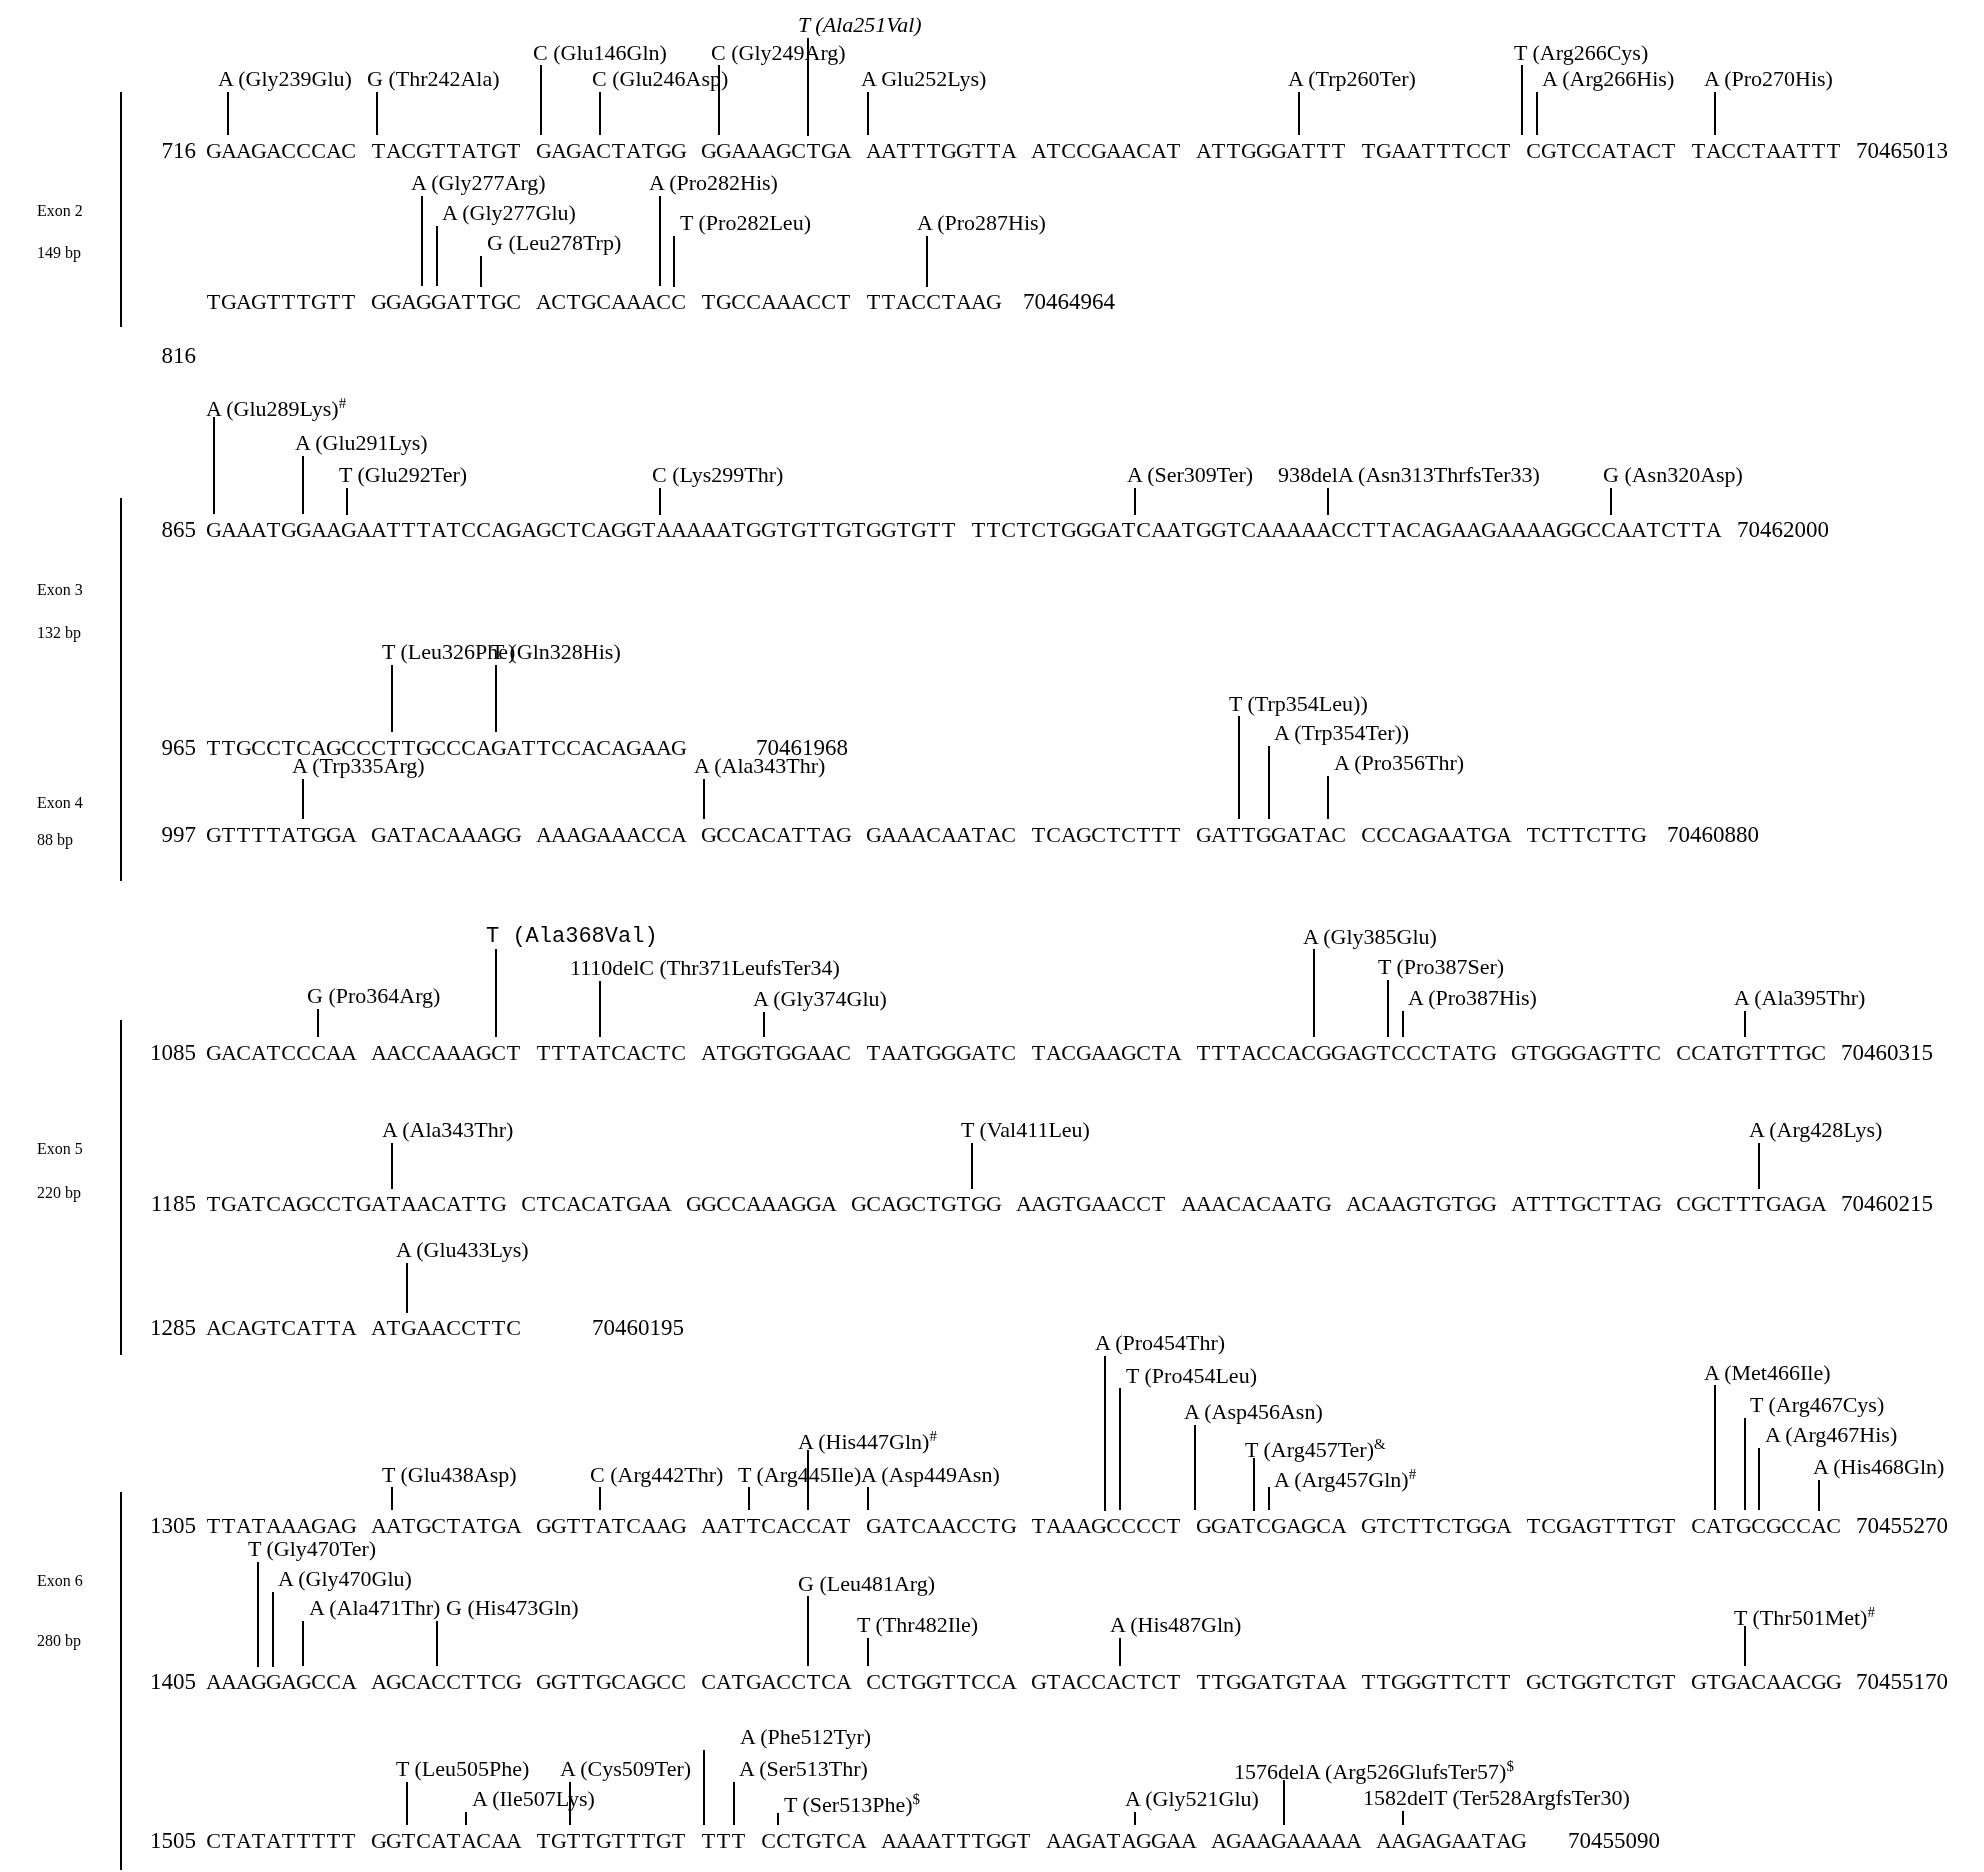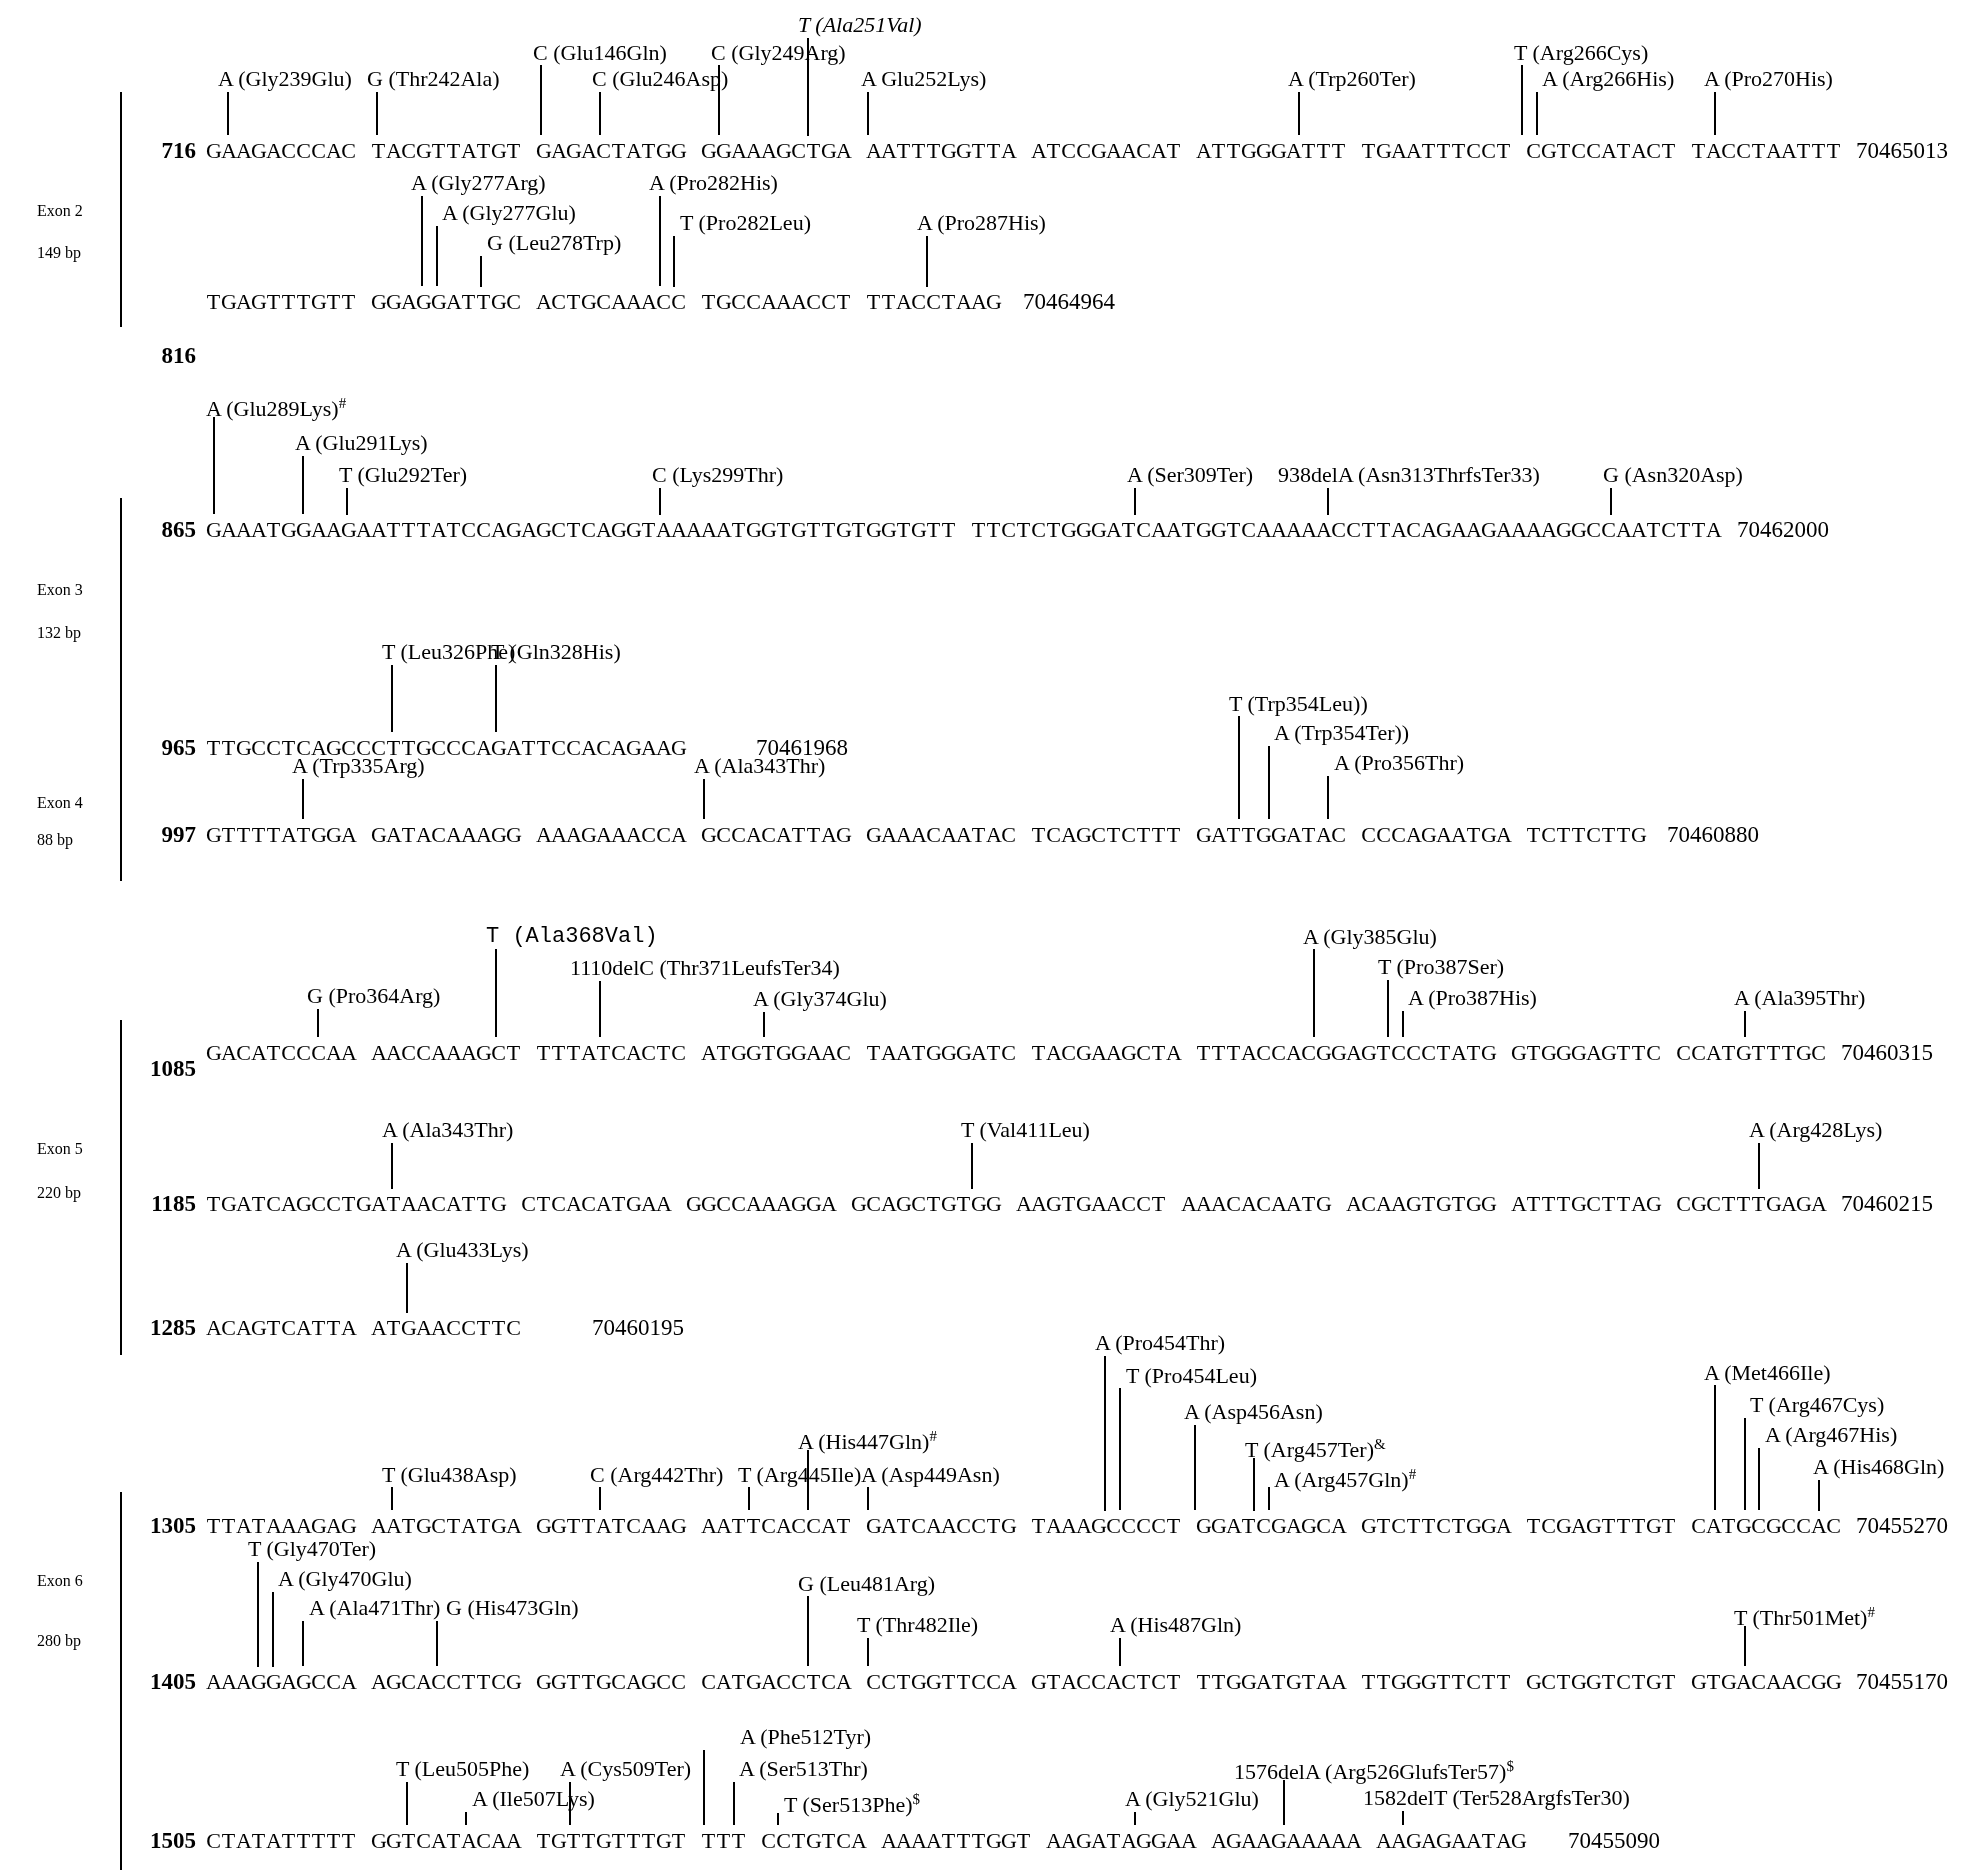--- a/index.html
+++ b/index.html
@@ -2,21 +2,21 @@
 <html style="font-size:8px"><head>
 <meta charset="utf-8">
 <style>
   html,body{margin:0;padding:0;background:#ffffff;}
   #fig{position:relative;width:1985px;height:1872px;background:#ffffff;
        font-family:"Liberation Serif",serif;color:#000000;overflow:hidden;}
   .abs{position:absolute;}
   .seq{white-space:nowrap;font-size:22px;line-height:30px;}
   .seq .c{display:inline-block;width:15px;text-align:center;}
   .num{font-size:23px;line-height:30px;white-space:nowrap;}
-  .startnum{width:107px;text-align:right;font-weight:bold;}
+  .startnum{width:107px;text-align:right;}
   .mut{font-size:22px;line-height:27px;white-space:nowrap;}
   .mut sup{font-size:15px;}
   .tick{width:1.5px;background:#000000;}
   .bracket{width:2px;background:#000000;}
   .exname{font-size:16px;line-height:29px;white-space:nowrap;}
 </style>
 </head>
 <body>
 
 <div id="fig">
@@ -109,21 +109,21 @@
       <div class="abs tick" style="left: 1238px; top: 716px; height: 103px;"></div>
       <div class="abs mut" style="left: 1274px; top: 719px;">A (Trp354Ter))</div>
       <div class="abs tick" style="left: 1268px; top: 746px; height: 73px;"></div>
       <div class="abs mut" style="left: 1334px; top: 749px;">A (Pro356Thr)</div>
       <div class="abs tick" style="left: 1327px; top: 776px; height: 43px;"></div>
     </div>
     <div class="abs " style="left: 0px; top: 0px;">
       <div class="abs exname" style="left: 37px; top: 1134px;">Exon 5</div>
       <div class="abs exname" style="left: 37px; top: 1178px;">220 bp</div>
       <div class="abs bracket" style="left: 120px; top: 1020px; height: 335px;"></div>
-      <div class="abs num startnum" style="left: 89px; top: 1038px; margin-top: 16px;">1085</div>
+      <div class="abs num startnum" style="left: 89px; top: 1038px;">1085</div>
       <div class="abs seq" style="left: 206px; top: 1038px;"><span class="c">G</span><span class="c">A</span><span class="c">C</span><span class="c">A</span><span class="c">T</span><span class="c">C</span><span class="c">C</span><span class="c">C</span><span class="c">A</span><span class="c">A</span><span class="c">&nbsp;</span><span class="c">A</span><span class="c">A</span><span class="c">C</span><span class="c">C</span><span class="c">A</span><span class="c">A</span><span class="c">A</span><span class="c">G</span><span class="c">C</span><span class="c">T</span><span class="c">&nbsp;</span><span class="c">T</span><span class="c">T</span><span class="c">T</span><span class="c">A</span><span class="c">T</span><span class="c">C</span><span class="c">A</span><span class="c">C</span><span class="c">T</span><span class="c">C</span><span class="c">&nbsp;</span><span class="c">A</span><span class="c">T</span><span class="c">G</span><span class="c">G</span><span class="c">T</span><span class="c">G</span><span class="c">G</span><span class="c">A</span><span class="c">A</span><span class="c">C</span><span class="c">&nbsp;</span><span class="c">T</span><span class="c">A</span><span class="c">A</span><span class="c">T</span><span class="c">G</span><span class="c">G</span><span class="c">G</span><span class="c">A</span><span class="c">T</span><span class="c">C</span><span class="c">&nbsp;</span><span class="c">T</span><span class="c">A</span><span class="c">C</span><span class="c">G</span><span class="c">A</span><span class="c">A</span><span class="c">G</span><span class="c">C</span><span class="c">T</span><span class="c">A</span><span class="c">&nbsp;</span><span class="c">T</span><span class="c">T</span><span class="c">T</span><span class="c">A</span><span class="c">C</span><span class="c">C</span><span class="c">A</span><span class="c">C</span><span class="c">G</span><span class="c">G</span><span class="c">A</span><span class="c">G</span><span class="c">T</span><span class="c">C</span><span class="c">C</span><span class="c">C</span><span class="c">T</span><span class="c">A</span><span class="c">T</span><span class="c">G</span><span class="c">&nbsp;</span><span class="c">G</span><span class="c">T</span><span class="c">G</span><span class="c">G</span><span class="c">G</span><span class="c">A</span><span class="c">G</span><span class="c">T</span><span class="c">T</span><span class="c">C</span><span class="c">&nbsp;</span><span class="c">C</span><span class="c">C</span><span class="c">A</span><span class="c">T</span><span class="c">G</span><span class="c">T</span><span class="c">T</span><span class="c">T</span><span class="c">G</span><span class="c">C</span></div>
       <div class="abs num" style="left: 1841px; top: 1038px;">70460315</div>
       <div class="abs mut" style="left: 307px; top: 982px;">G (Pro364Arg)</div>
       <div class="abs tick" style="left: 317px; top: 1009px; height: 28px;"></div>
       <div class="abs mut" style="left: 486px; top: 923px; font-family: Liberation Mono, monospace;">T (Ala368Val)</div>
       <div class="abs tick" style="left: 495px; top: 949px; height: 88px;"></div>
       <div class="abs mut" style="left: 570px; top: 954px;">1110delC (Thr371LeufsTer34)</div>
       <div class="abs tick" style="left: 599px; top: 981px; height: 56px;"></div>
       <div class="abs mut" style="left: 753px; top: 985px;">A (Gly374Glu)</div>
       <div class="abs tick" style="left: 763px; top: 1012px; height: 25px;"></div>

